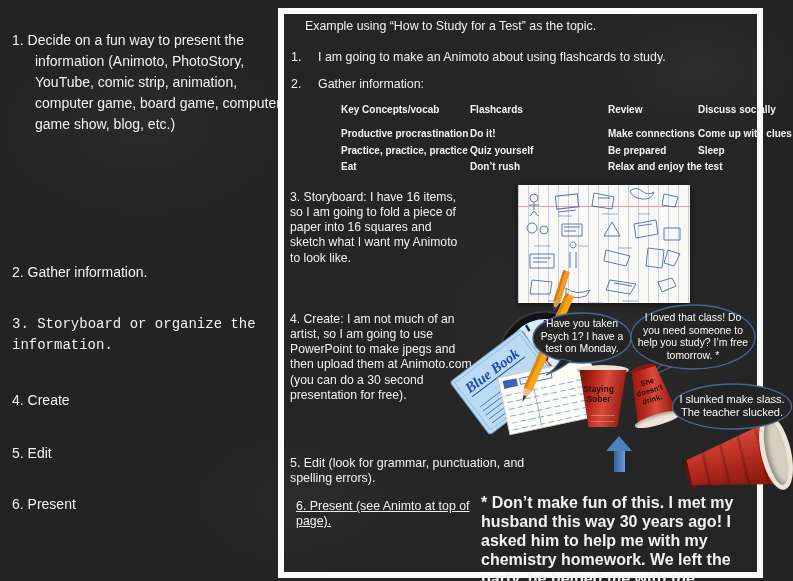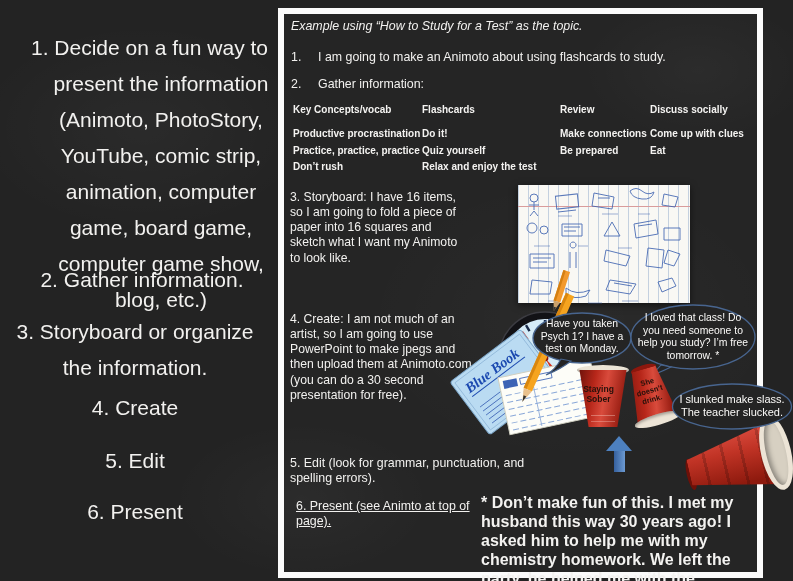--- a/index.html
+++ b/index.html
@@ -9,32 +9,32 @@
     background-image:
       radial-gradient(ellipse 260px 160px at 18% 22%, rgba(255,255,255,0.035), transparent 65%),
       radial-gradient(ellipse 320px 220px at 72% 55%, rgba(255,255,255,0.028), transparent 65%),
       radial-gradient(ellipse 200px 120px at 38% 86%, rgba(255,255,255,0.03), transparent 65%),
       radial-gradient(ellipse 180px 110px at 88% 12%, rgba(255,255,255,0.03), transparent 65%);
     font-family:"Liberation Sans", sans-serif;
     color:#f2f1ef;
   }
   .abs{position:absolute;}
   
-  .l-item{position:absolute;left:12px;font-size:21px;line-height:36px;color:#f2f1ef;text-align:center;}
+  .l-item{position:absolute;left:12px;font-size:14px;line-height:21px;color:#f2f1ef;}
   .hang{padding-left:23px;text-indent:-23px;}
   
   .panel-frame{position:absolute;left:278px;top:8px;width:485px;height:570px;
     border:6px solid #fbfbfb;box-sizing:border-box;background:rgba(255,255,255,0.012);}
   
   .p-text{position:absolute;font-size:12.4px;line-height:1.22;color:#f2f1ef;}
   .num-row{display:flex;}
   .num-row .n{width:27px;flex:0 0 27px;}
   .gather-grid{position:absolute;left:293px;top:104px;display:grid;
     grid-template-columns:129px 138px 90px 110px;grid-template-rows:24px 17px 16px 16px;}
-  .gcell{font-size:10px;font-weight:bold;white-space:nowrap;color:#f4f3f1;}
+  .gcell{font-size:10px;font-weight:bold;white-space:nowrap;color:#f4f3f1;margin-left:48px;}
   
   .photo{position:absolute;left:518px;top:185px;width:172px;height:118px;
     background-color:#f9f8f4;
     background-image:
       linear-gradient(#d99c9c,#d99c9c),
       repeating-linear-gradient(90deg, rgba(110,145,190,.38) 0 1px, transparent 1px 10px);
     background-size:100% 1.4px,100% 100%;
     background-position:0 21px,0 0;
     background-repeat:no-repeat,repeat;
     box-shadow:0 2px 7px rgba(0,0,0,.55);}
@@ -75,29 +75,29 @@
   svg{display:block;}
 </style>
 </head>
 <body>
 
 <div class="stage">
 
   <div>
     <div class="l-item hang" style="top:30px;width:252px;"><span>1.</span>&nbsp;<span>Decide on a fun way to present the information (Animoto, PhotoStory, YouTube, comic strip, animation, computer game, board game, computer game show, blog, etc.)</span></div>
     <div class="l-item" style="top:262px;width:260px;"><span>2.</span> <span>Gather information.</span></div>
-    <div class="l-item" style="top:314px;width:246px;"><span>3.</span> <span>Storyboard or organize the information.</span></div>
+    <div class="l-item" style="top:314px;width:246px;font-family:Liberation Mono, monospace;"><span>3.</span> <span>Storyboard or organize the information.</span></div>
     <div class="l-item" style="top:390px;width:246px;"><span>4.</span> <span>Create</span></div>
     <div class="l-item" style="top:443px;width:246px;"><span>5.</span> <span>Edit</span></div>
     <div class="l-item" style="top:494px;width:246px;"><span>6.</span> <span>Present</span></div>
   </div>
 
   <div class="panel-frame"></div>
 
-  <div class="p-text" style="left:291px;top:19px;width:462px;font-style:italic;">Example using “How to Study for a Test” as the topic.</div>
+  <div class="p-text" style="left:305px;top:19px;width:462px;">Example using “How to Study for a Test” as the topic.</div>
   <div class="p-text num-row" style="left:291px;top:50px;width:462px;">
     <span class="n">1.</span>
     <span>I am going to make an Animoto about using flashcards to study.</span>
   </div>
   <div class="p-text num-row" style="left:291px;top:77px;width:462px;">
     <span class="n">2.</span>
     <span>Gather information:</span>
   </div>
 
   <div class="gather-grid">
@@ -105,20 +105,21 @@
     <div class="gcell">Flashcards</div>
     <div class="gcell">Review</div>
     <div class="gcell">Discuss socially</div>
     <div class="gcell">Productive procrastination</div>
     <div class="gcell">Do it!</div>
     <div class="gcell">Make connections</div>
     <div class="gcell">Come up with clues</div>
     <div class="gcell">Practice, practice, practice</div>
     <div class="gcell">Quiz yourself</div>
     <div class="gcell">Be prepared</div>
+    <div class="gcell">Sleep</div>
     <div class="gcell">Eat</div>
     <div class="gcell">Don’t rush</div>
     <div class="gcell">Relax and enjoy the test</div>
   </div>
 
   <div class="p-text" style="left:290px;top:190px;width:176px;font-size:12.2px;line-height:1.24;">3. Storyboard: I have 16 items, so I am going to fold a piece of paper into 16 squares and sketch what I want my Animoto to look like.</div>
 
   <div class="photo">
     <svg width="172" height="130" viewBox="0 0 172 130">
       <g stroke="#3f63b0" fill="none" stroke-width="1" opacity="0.85">

